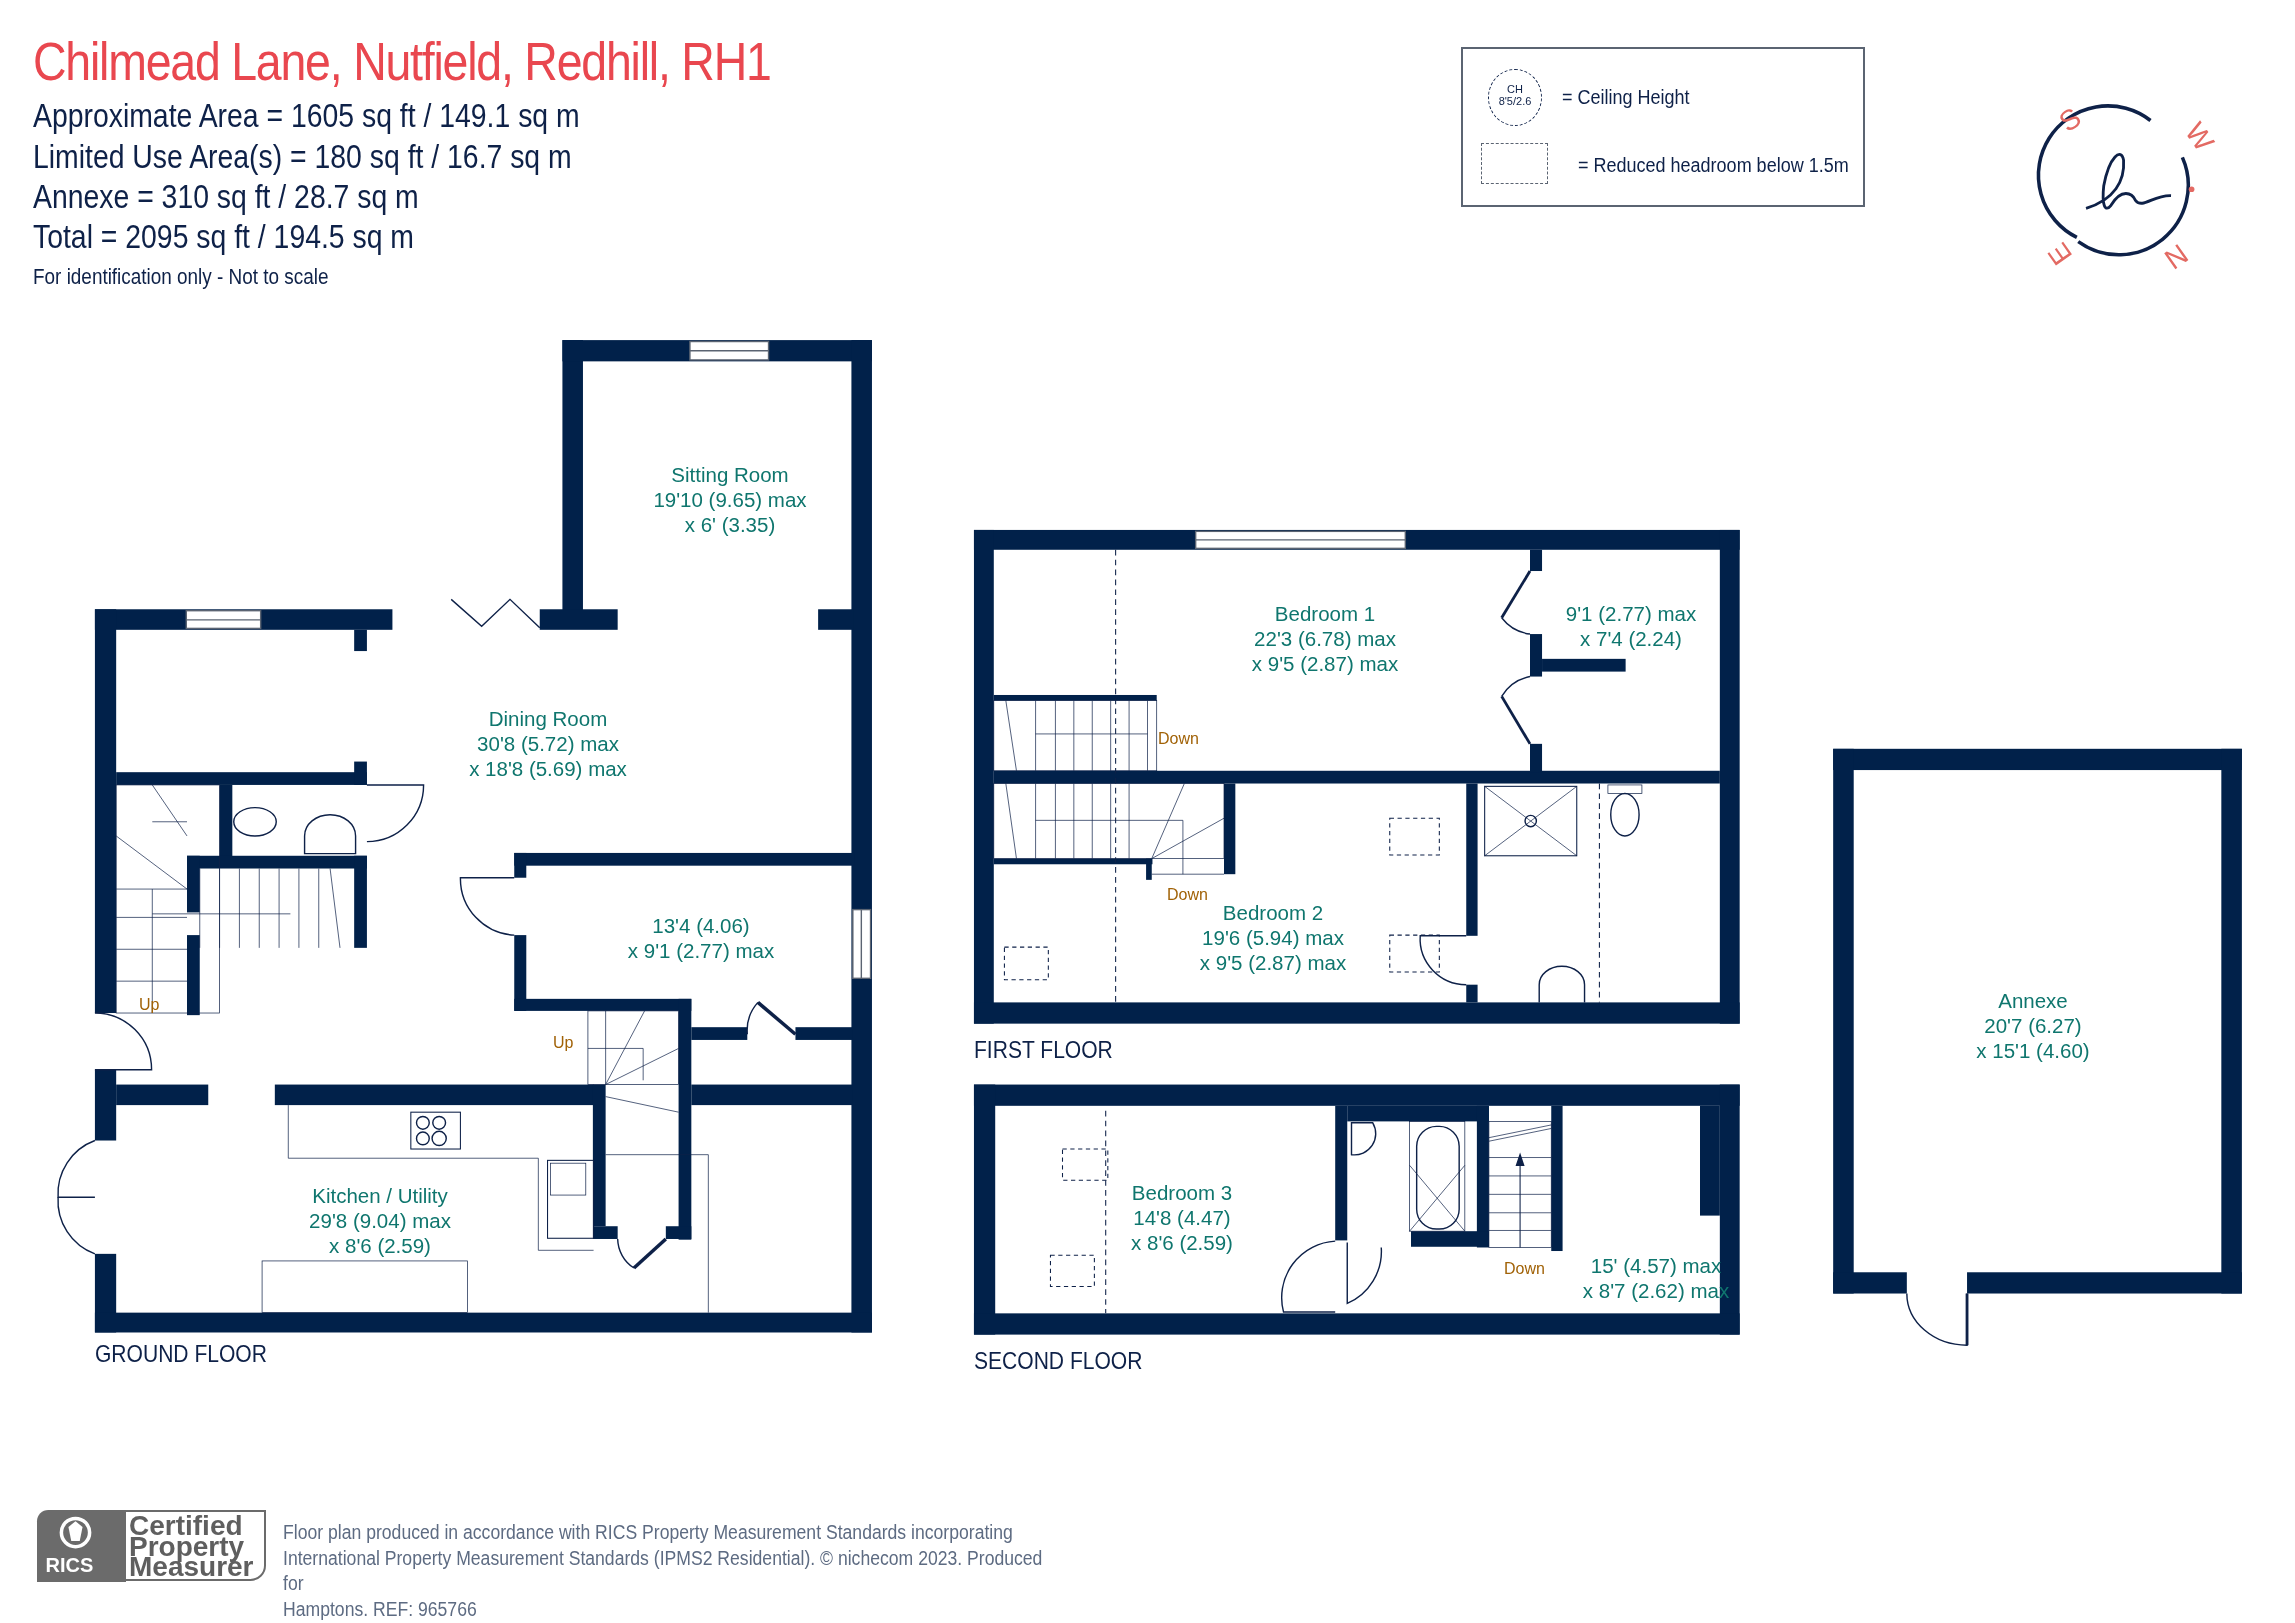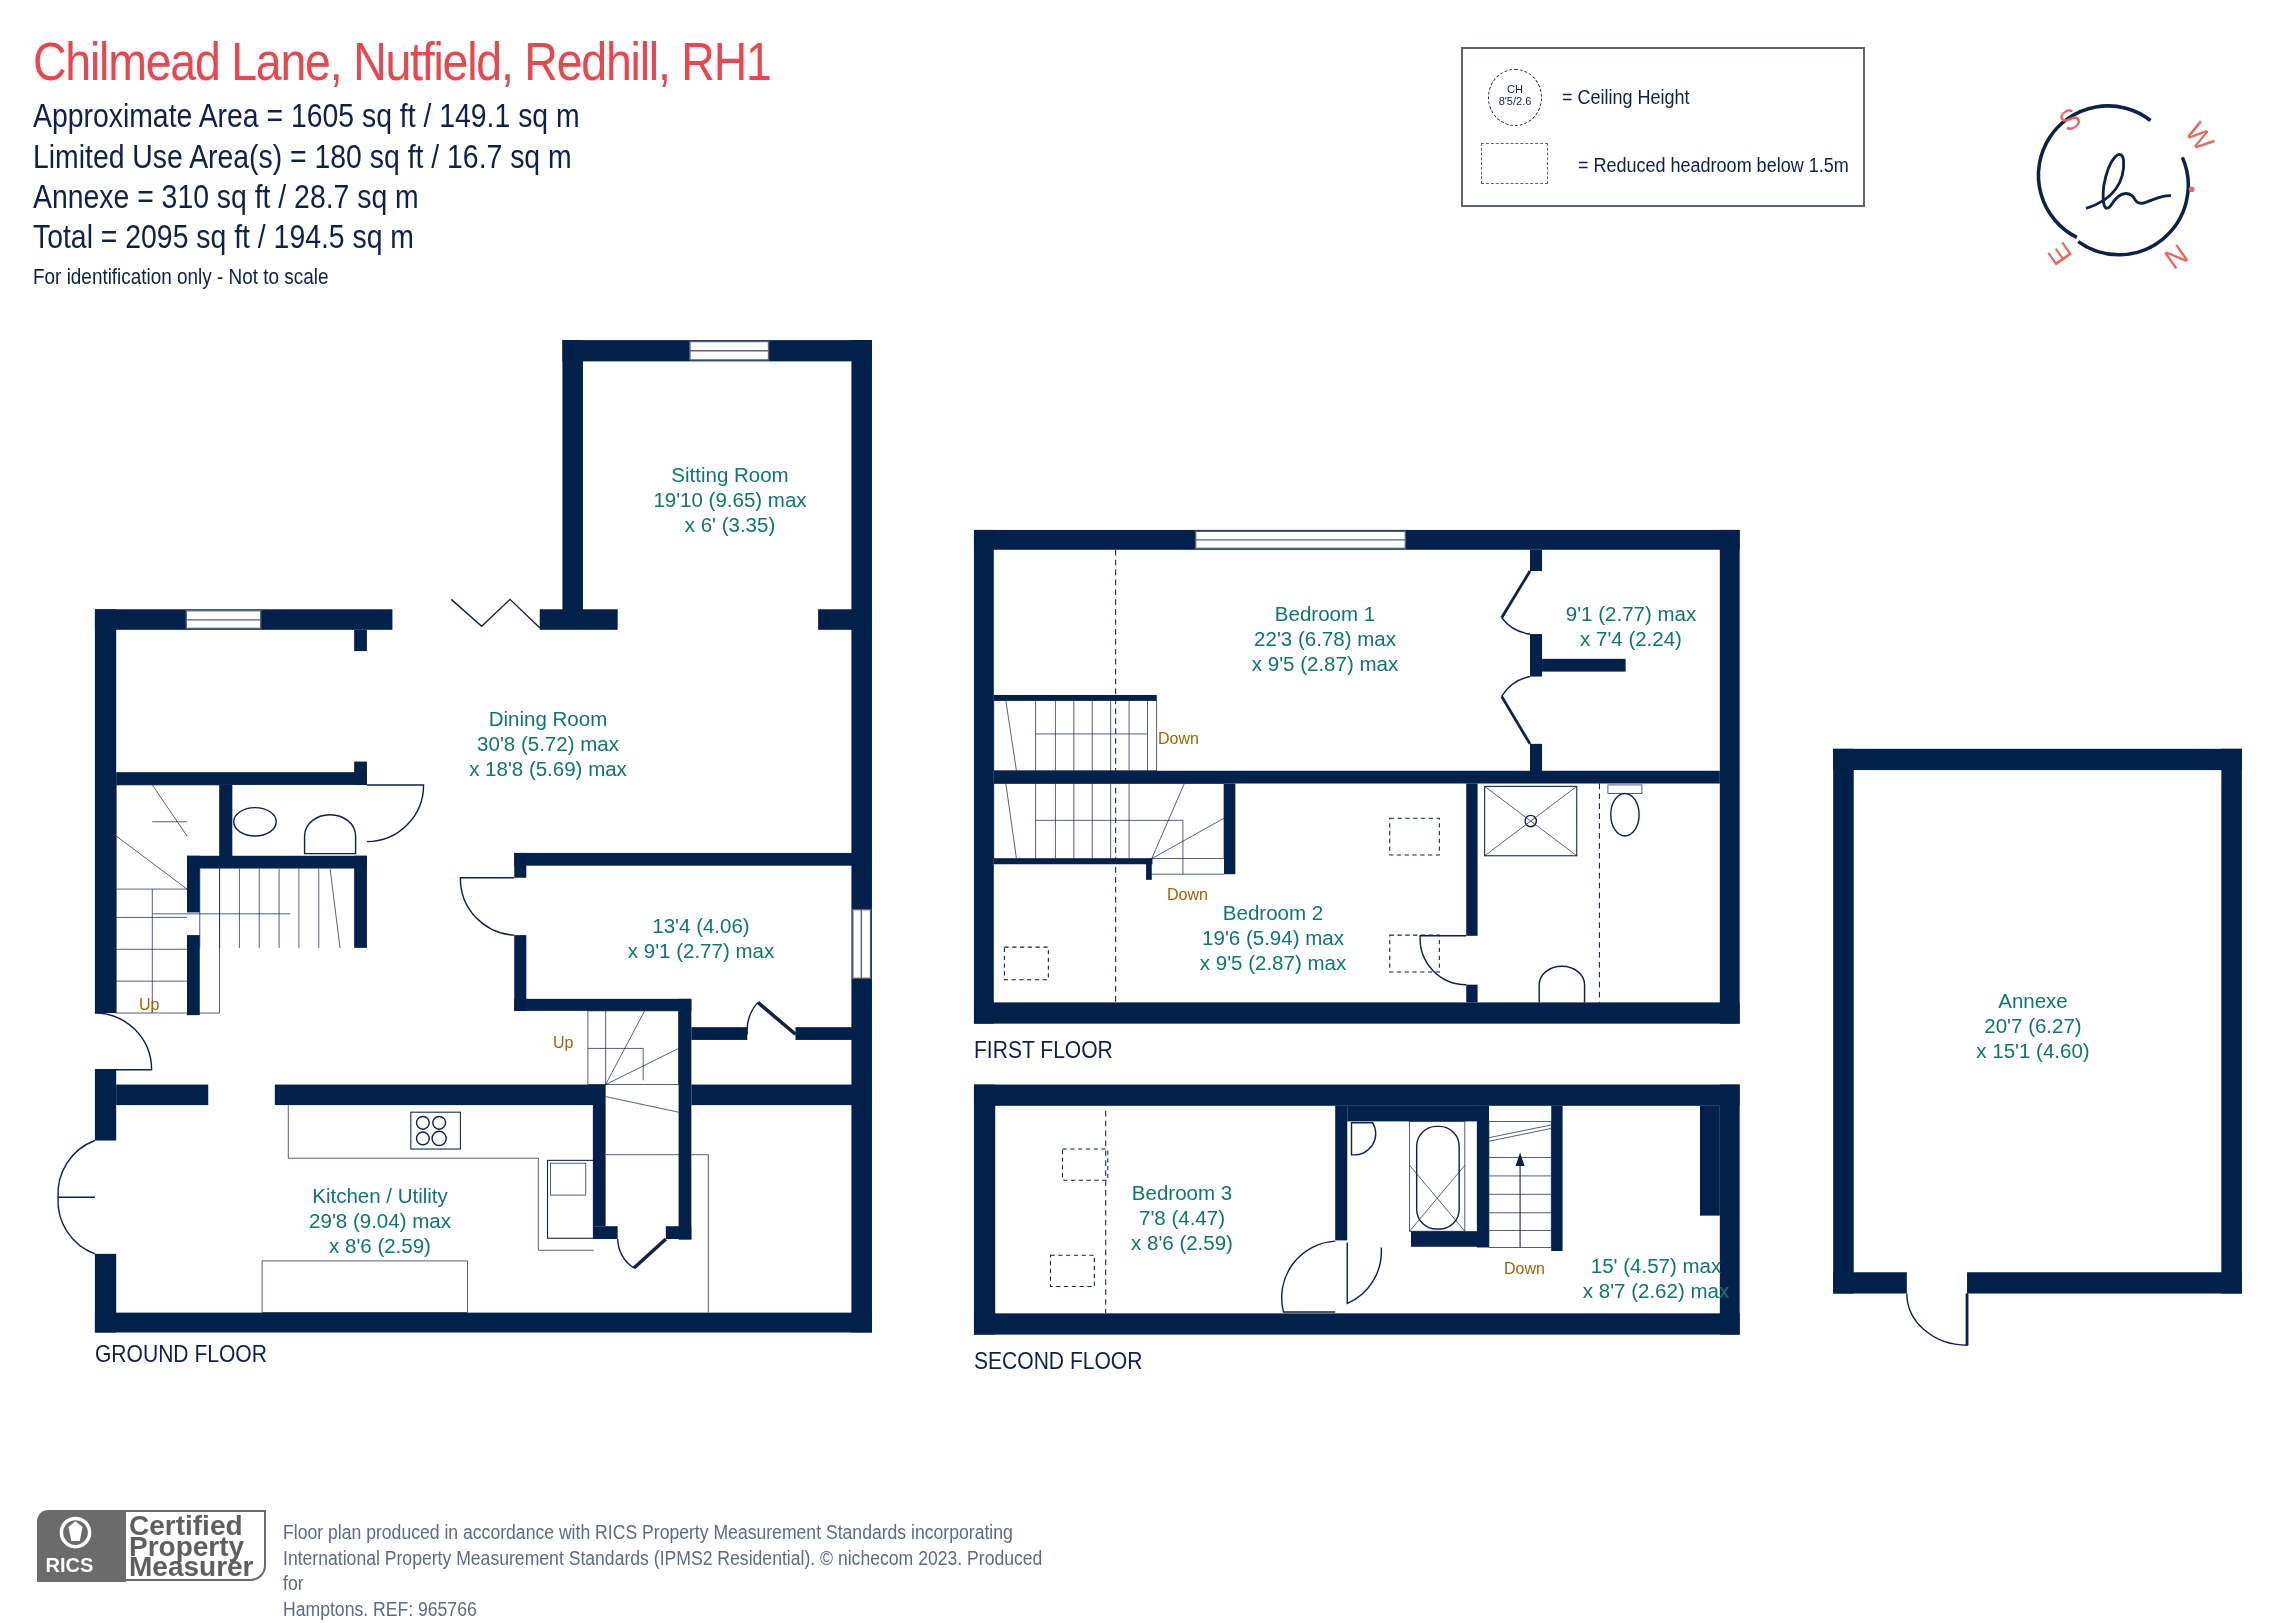--- a/index.html
+++ b/index.html
@@ -321,21 +321,21 @@
   <div>Bedroom 2</div>
   <div>19'6 (5.94) max</div>
   <div>x 9'5 (2.87) max</div>
 </div>
 <div class="small-text" style="left:1158px; top:730px">Down</div>
 <div class="small-text" style="left:1167px; top:886px">Down</div>
 <div class="abs floor-label" style="left:974px; top:1037px">FIRST FLOOR</div>
 
 <div class="room-text" style="left:1182px; top:1180px">
   <div>Bedroom 3</div>
-  <div>7'8 (4.47)</div>
+  <div>14'8 (4.47)</div>
   <div>x 8'6 (2.59)</div>
 </div>
 <div class="room-text" style="left:1656px; top:1253px">
   <div>15' (4.57) max</div>
   <div>x 8'7 (2.62) max</div>
 </div>
 <div class="small-text" style="left:1504px; top:1260px">Down</div>
 <div class="abs floor-label" style="left:974px; top:1348px">SECOND FLOOR</div>
 
 <div class="room-text" style="left:2033px; top:988px">

